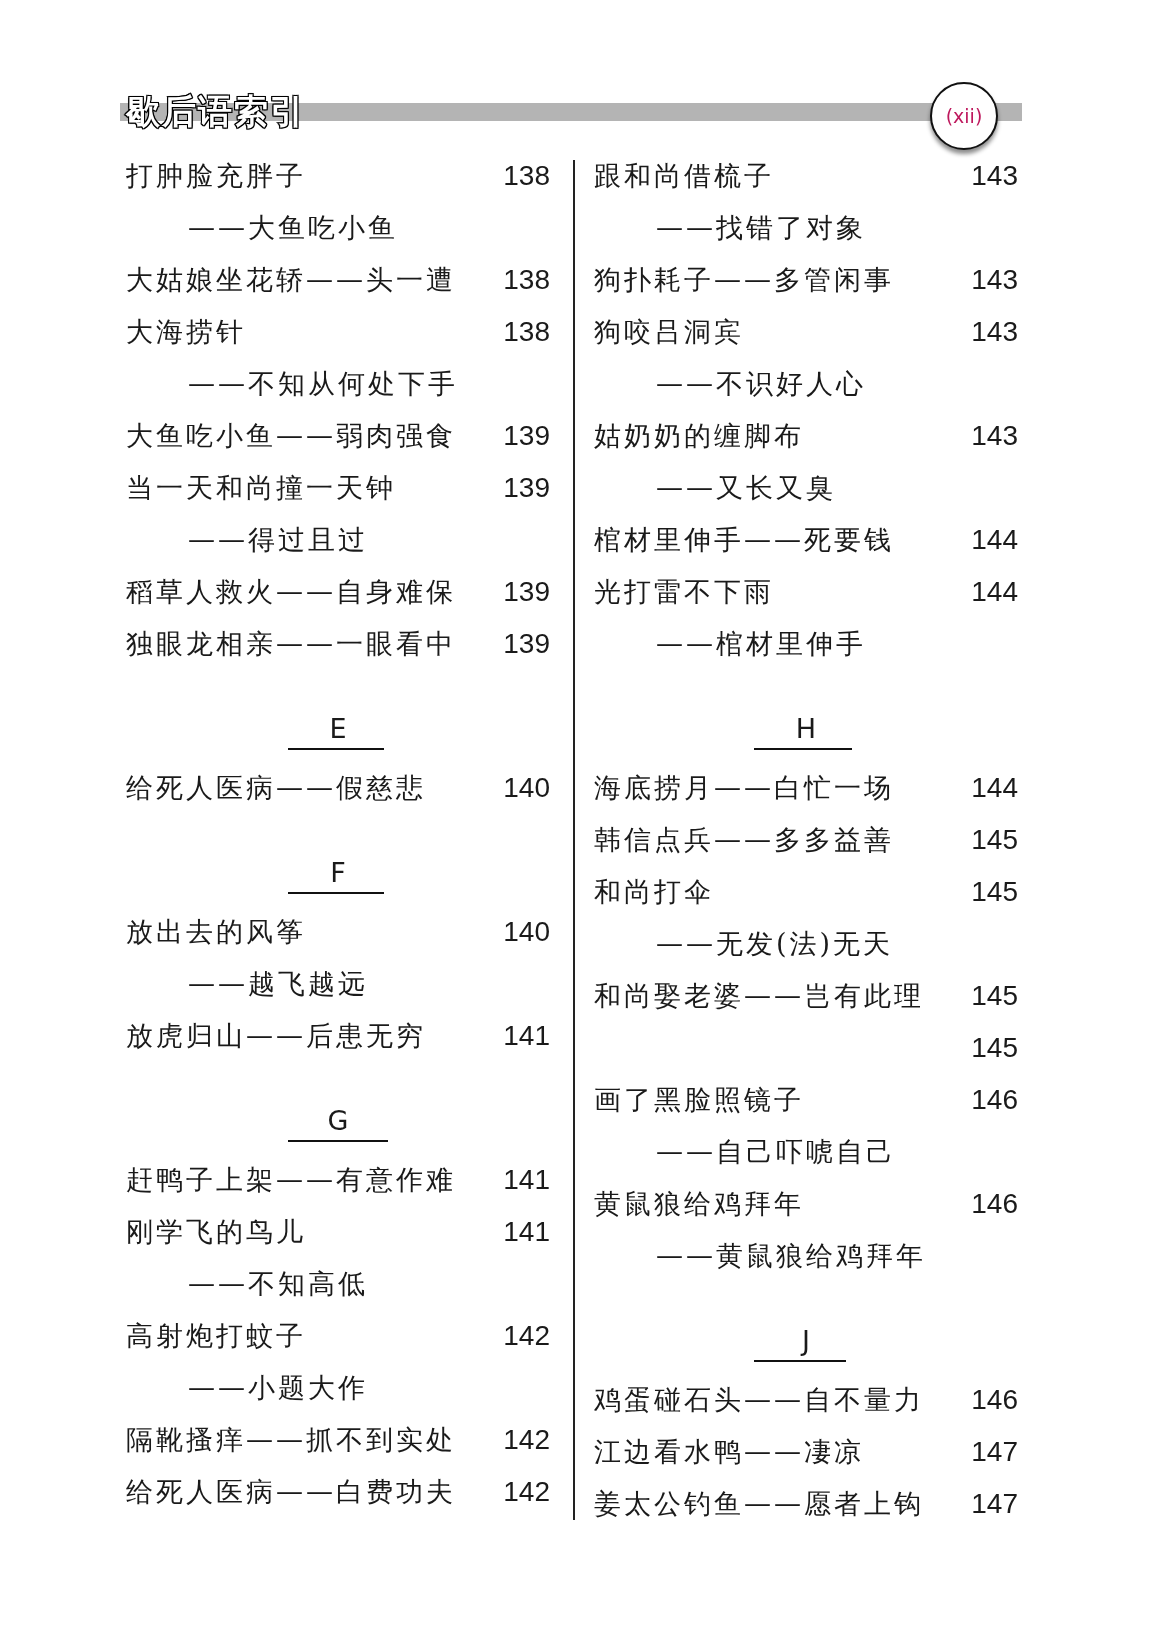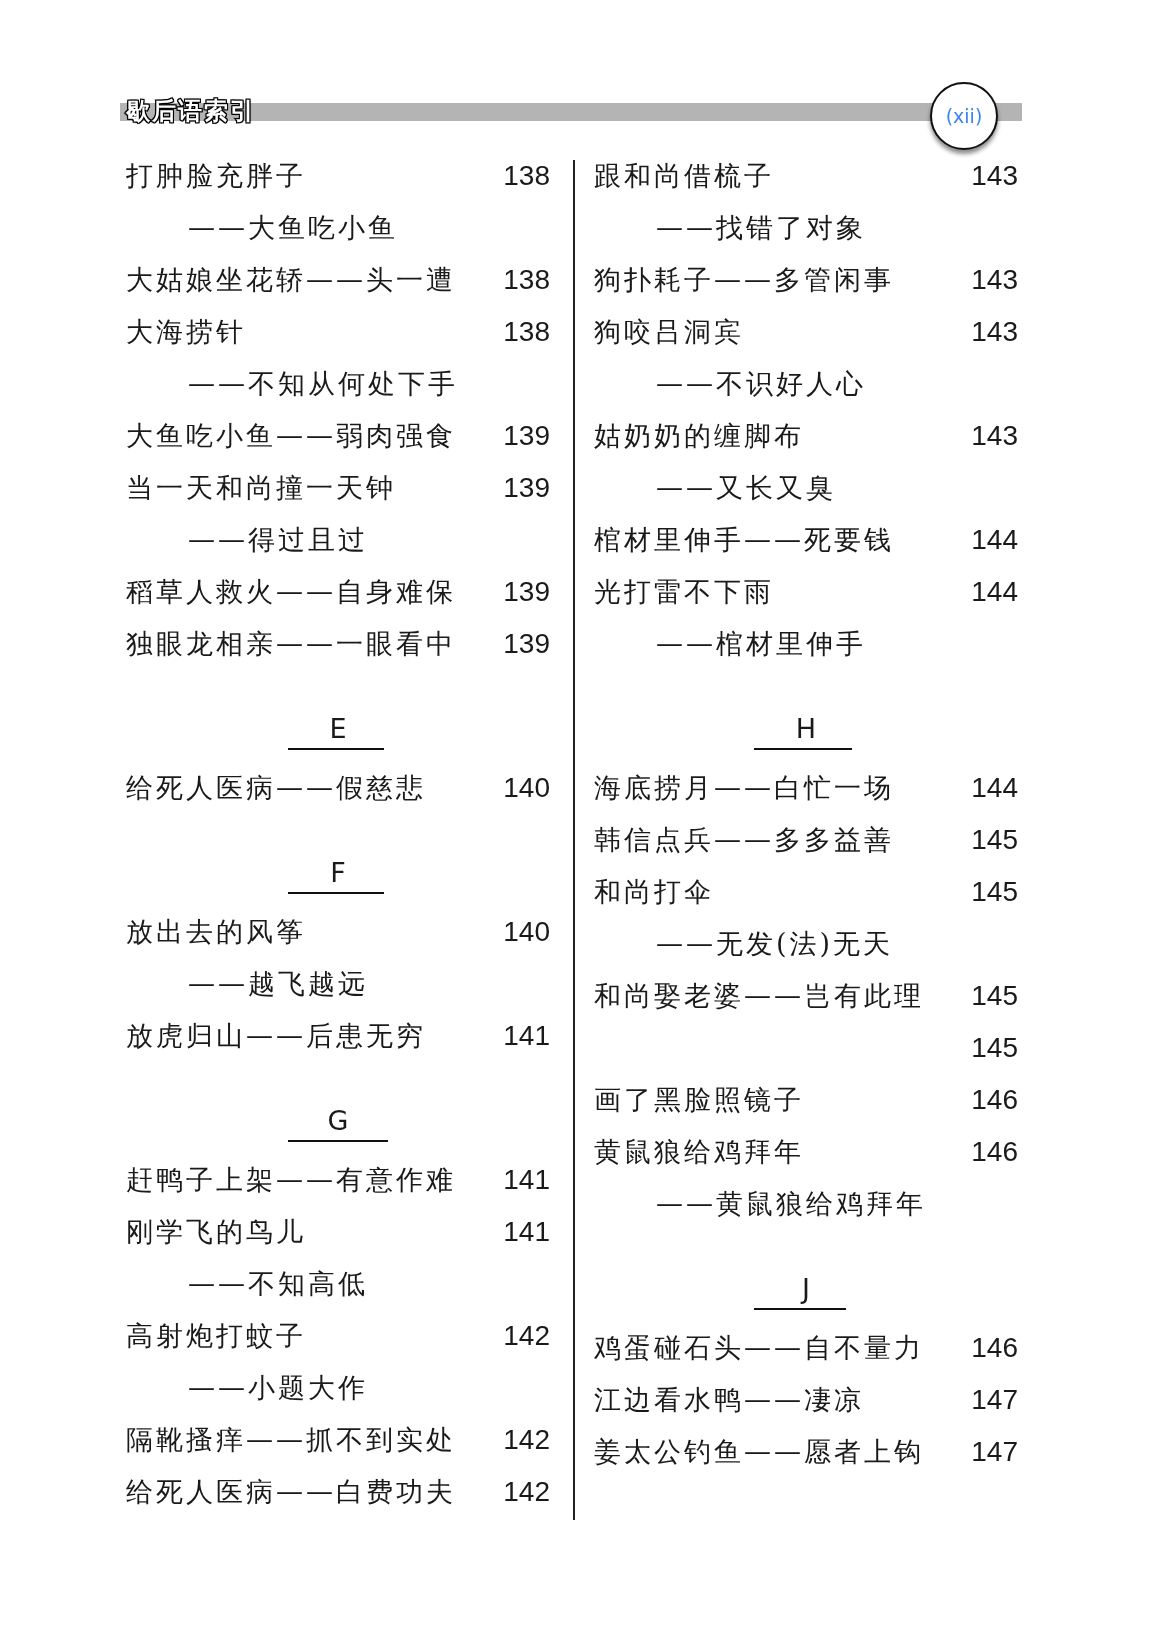--- a/index.html
+++ b/index.html
@@ -8,32 +8,32 @@
     font-family: "DejaVu Serif", "Liberation Serif", serif;
     color: #1a1a1a;
   }
   .header-bar {
     position: absolute; left: 120px; top: 103px; width: 902px; height: 18px;
     background: #b4b4b4;
   }
   .header-title {
     position: absolute; left: 126px; top: 86px; height: 50px;
     font-family: "DejaVu Sans", sans-serif; font-weight: bold;
-    font-size: 24px; letter-spacing: 2px; line-height: 50px;
+    font-size: 34px; letter-spacing: 2px; line-height: 50px;
     color: #ffffff;
     -webkit-text-stroke: 2px #111111;
     paint-order: stroke fill;
     text-shadow: 0 0 2px #000, 1px 1px 0 #000, -1px -1px 0 #000, 1px -1px 0 #000, -1px 1px 0 #000;
   }
   .page-circle {
     position: absolute; left: 930px; top: 82px; width: 64px; height: 64px;
     border-radius: 50%; background: #ffffff; border: 2px solid #111;
     box-shadow: 0 4px 4px rgba(0,0,0,0.45);
     display: flex; align-items: center; justify-content: center;
-    font-family: "DejaVu Sans", sans-serif; font-size: 19px; color: #3b82f6;
+    font-family: "DejaVu Sans", sans-serif; font-size: 19px; color: #be185d;
   }
   .col-divider {
     position: absolute; left: 573px; top: 160px; width: 2px; height: 1360px;
     background: #222;
   }
   .column { position: absolute; top: 150px; }
   .col-left { left: 126px; width: 424px; }
   .col-right { left: 594px; width: 424px; }
 
   .row {
@@ -236,20 +236,23 @@
         <span class="text">和尚娶老婆——岂有此理</span>
         <span class="page">145</span>
       </div>
     <div class="row">
         <span class="page">145</span>
       </div>
     <div class="row">
         <span class="text">画了黑脸照镜子</span>
         <span class="page">146</span>
       </div>
+    <div class="row cont">
+        <span class="text">——自己吓唬自己</span>
+      </div>
     <div class="row">
         <span class="text">黄鼠狼给鸡拜年</span>
         <span class="page">146</span>
       </div>
     <div class="row cont">
         <span class="text">——黄鼠狼给鸡拜年</span>
       </div>
   </div>
 
   <div class="section">

